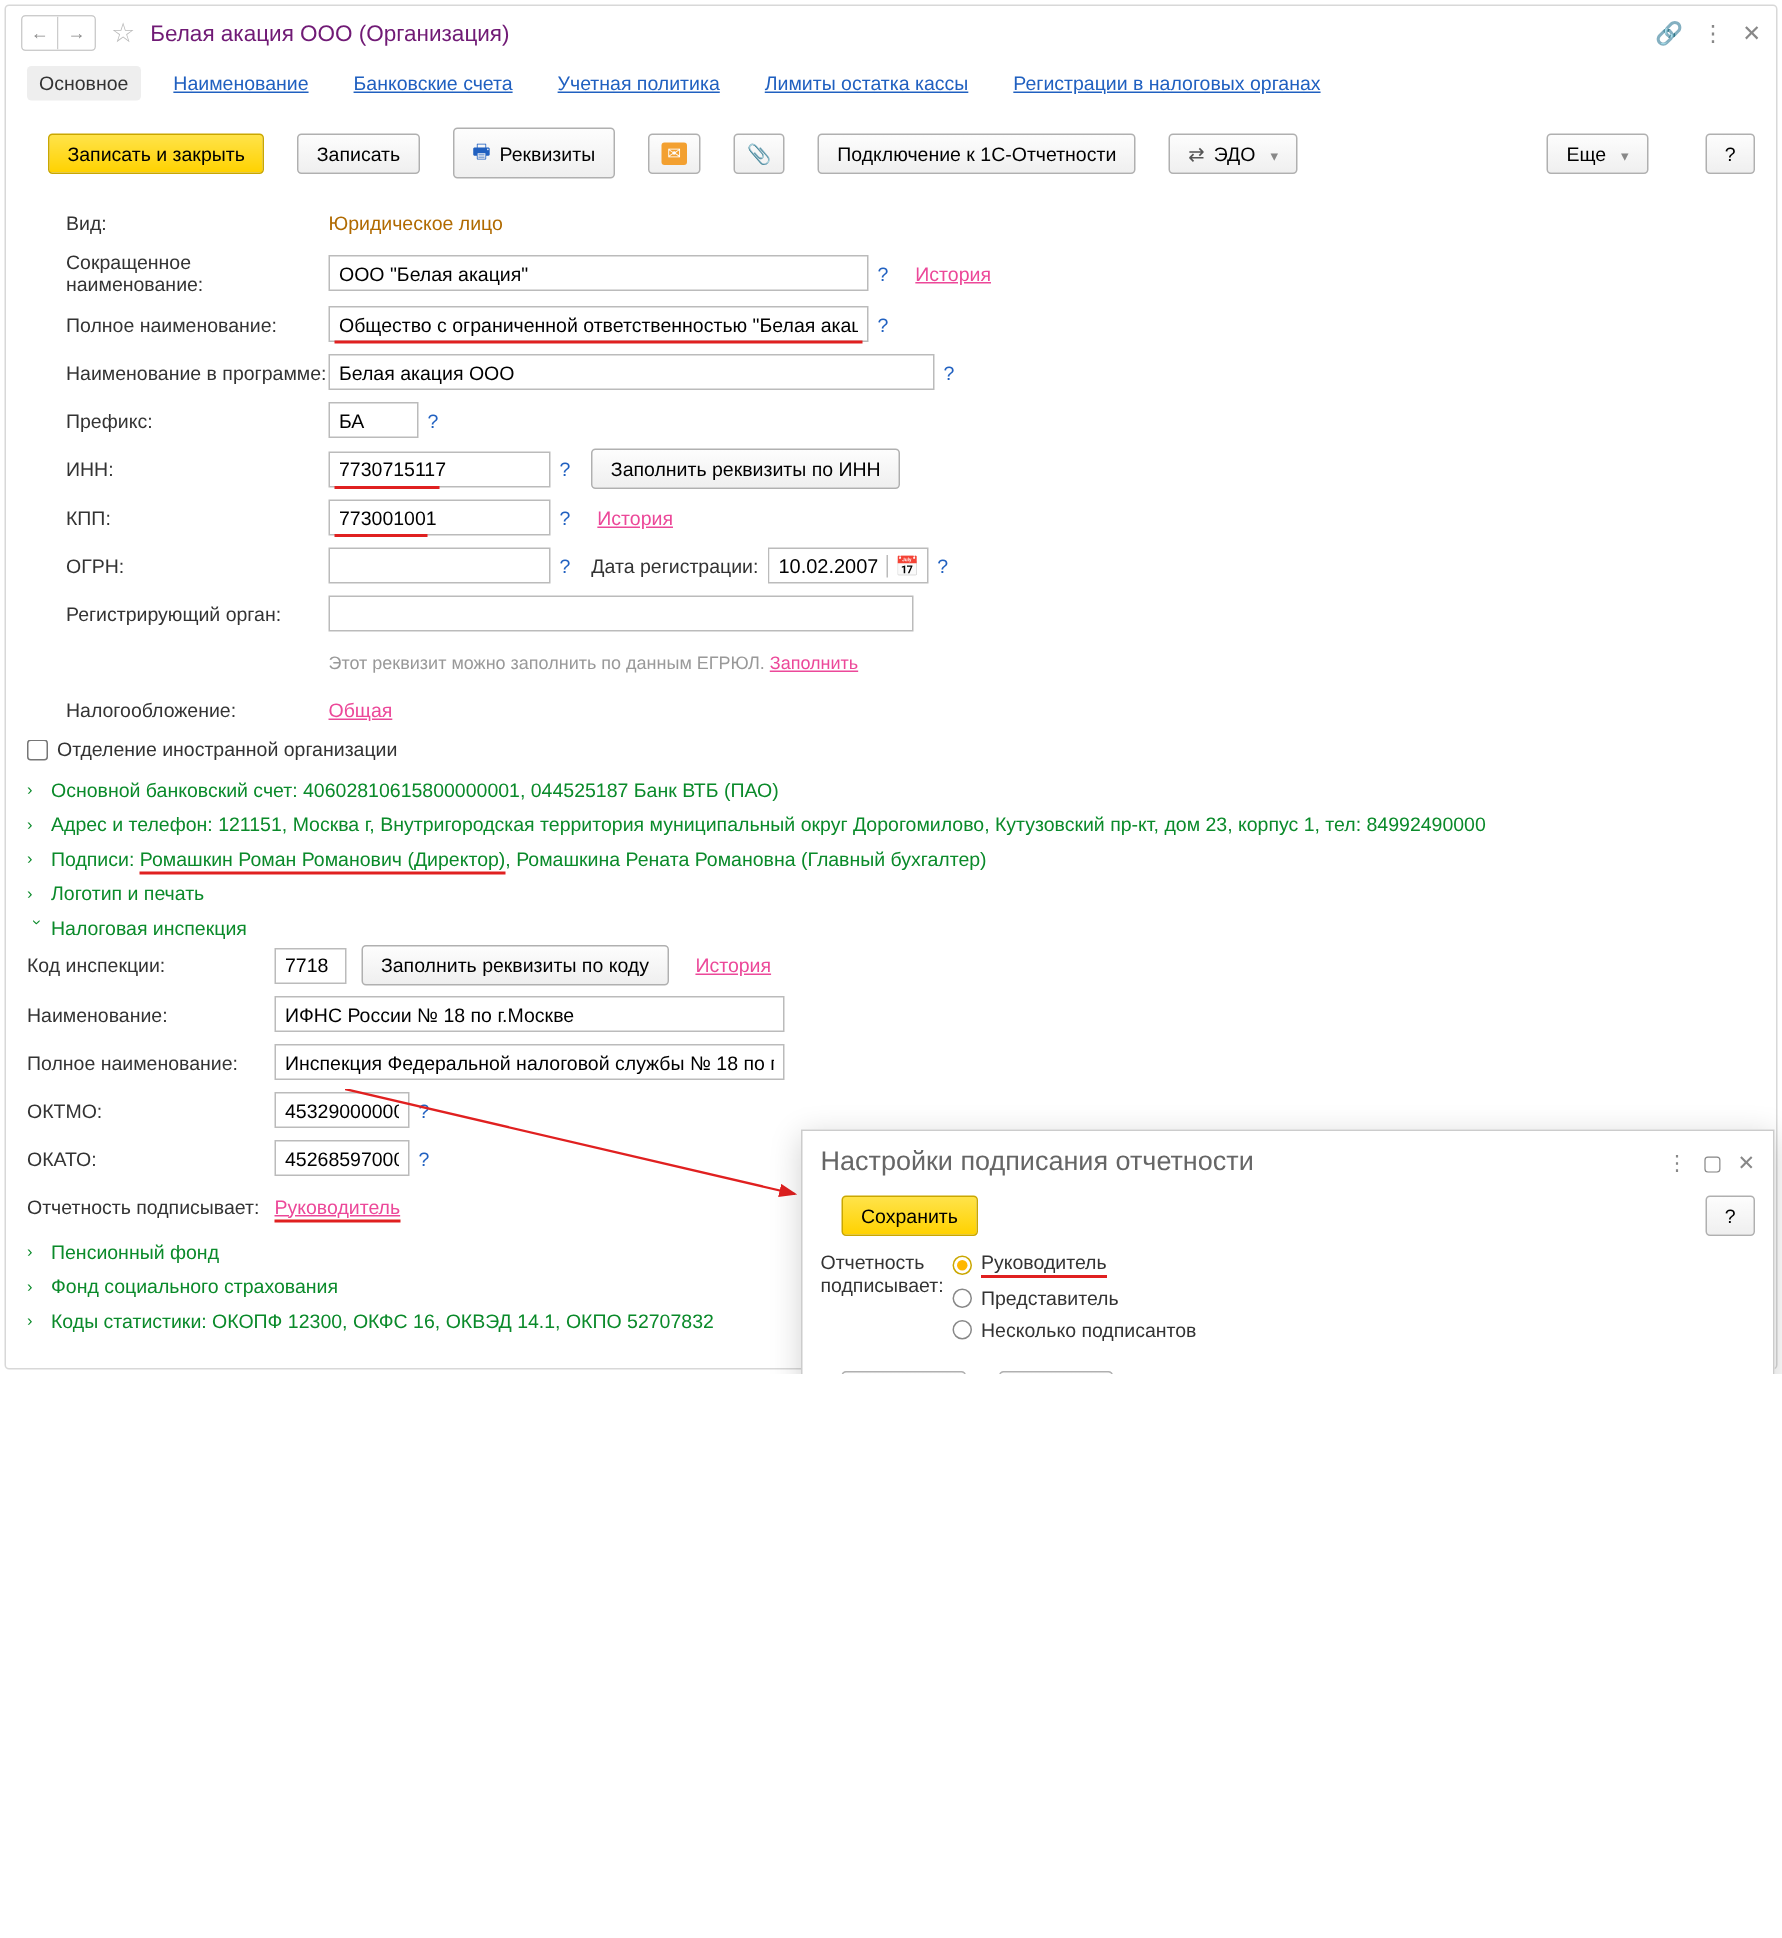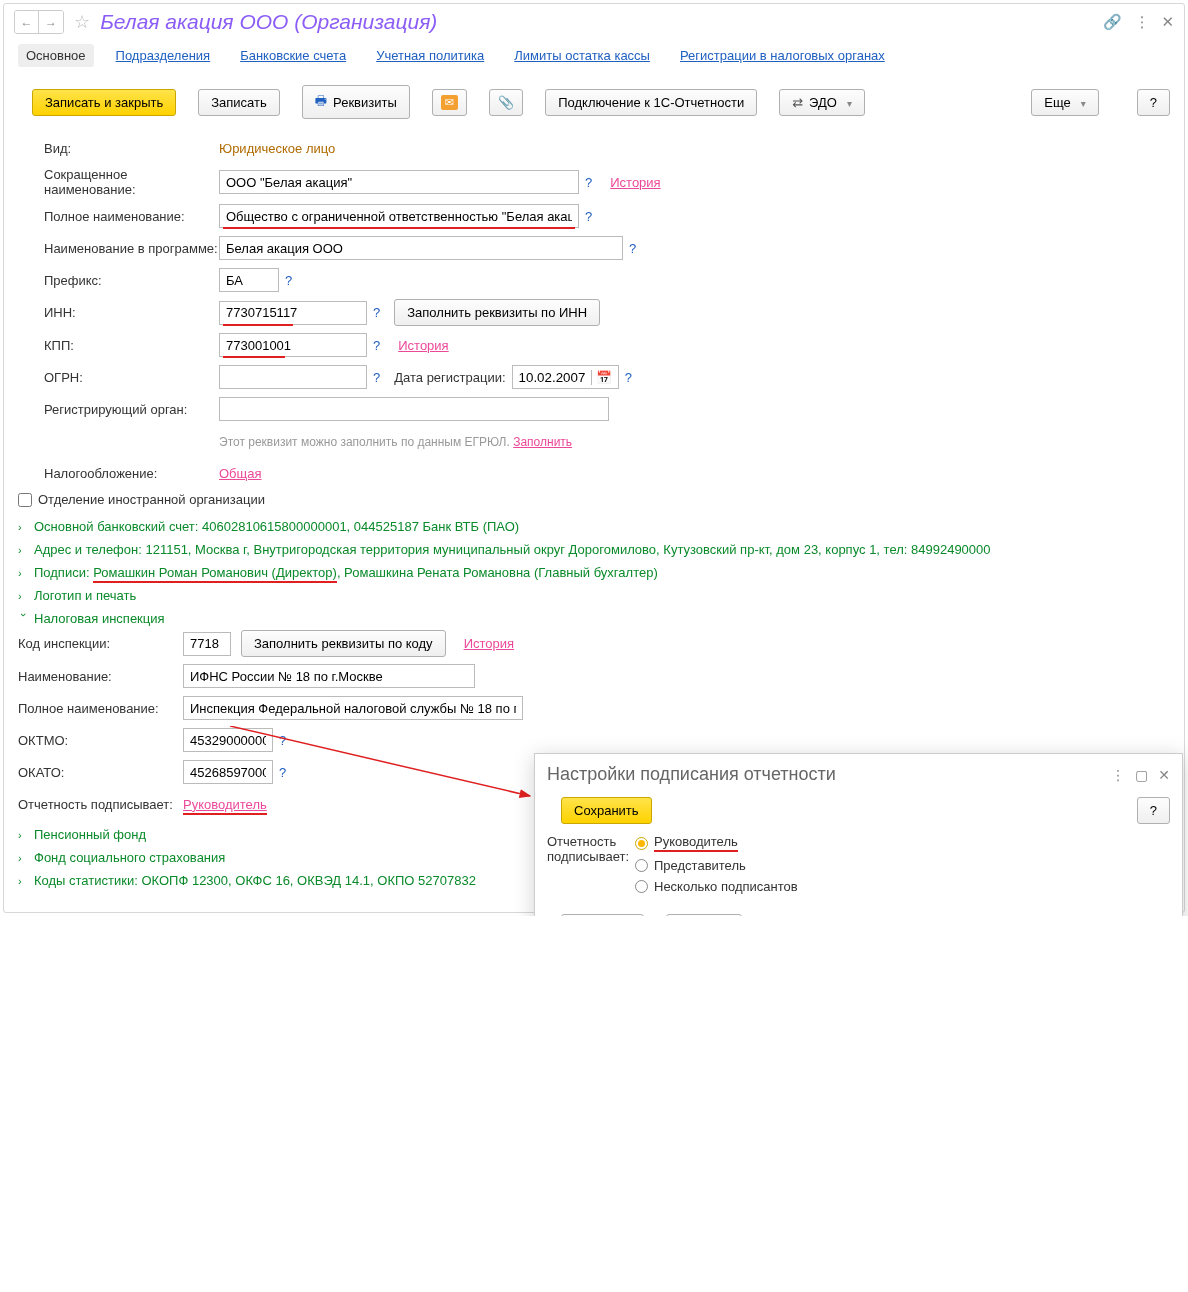--- a/index.html
+++ b/index.html
@@ -3,21 +3,21 @@
 <meta charset="utf-8">
 <style>
 * { box-sizing: border-box; margin: 0; padding: 0; }
 body { font-family: Arial, sans-serif; font-size: 13px; color: #333; background: #fff; width: 1188px; position: relative; }
 a { color: #ec4899; text-decoration: underline; cursor: pointer; }
 .titlebar { display: flex; align-items: center; padding: 6px 10px; gap: 6px; }
 .nav-btns { display: flex; border: 1px solid #ccc; border-radius: 3px; overflow: hidden; }
 .nav-btns button { width: 24px; height: 22px; background: #fff; border: none; border-right: 1px solid #ccc; cursor: pointer; font-size: 12px; color: #888; }
 .nav-btns button:last-child { border-right: none; }
 .star-icon { color: #bbb; font-size: 18px; margin: 0 4px; cursor: pointer; }
-.title { font-size: 21px; color: #8b5cf6; font-style: italic; }
+.title { font-size: 15px; color: #701a75; }
 .titlebar-right { margin-left: auto; display: flex; gap: 12px; align-items: center; }
 .tb-icon { color: #888; cursor: pointer; font-size: 15px; }
 .tabs { display: flex; gap: 14px; padding: 4px 14px 8px; border-bottom: 0; }
 .tab { color: #2060c0; text-decoration: underline; padding: 4px 8px; cursor: pointer; }
 .tab.active { background: #eee; color: #333; text-decoration: none; border-radius: 3px; }
 .toolbar { display: flex; gap: 8px; padding: 10px 14px; align-items: center; }
 .btn { border: 1px solid #b0b0b0; background: linear-gradient(#fdfdfd,#efefef); padding: 5px 12px; border-radius: 3px; cursor: pointer; font-size: 13px; display: inline-flex; align-items: center; gap: 6px; margin-left: 14px; }
 .btn.primary { background: linear-gradient(#ffe34a,#ffd200); border-color: #caa700; }
 .btn.icon-only { padding: 5px 8px; }
 .btn.disabled { color: #aaa; }
@@ -81,21 +81,21 @@
   <span class="title">Белая акация ООО (Организация)</span>
   <div class="titlebar-right">
     <span class="tb-icon">🔗</span>
     <span class="tb-icon">⋮</span>
     <span class="tb-icon">✕</span>
   </div>
 </div>
 
 <div class="tabs">
   <span class="tab active">Основное</span>
-  <span class="tab">Подразделения</span>
+  <span class="tab">Наименование</span>
   <span class="tab">Банковские счета</span>
   <span class="tab">Учетная политика</span>
   <span class="tab">Лимиты остатка кассы</span>
   <span class="tab">Регистрации в налоговых органах</span>
 </div>
 
 <div class="toolbar">
   <button class="btn primary">Записать и закрыть</button>
   <button class="btn">Записать</button>
   <button class="btn">
@@ -224,21 +224,21 @@
 
   <div class="section-indent">
     <div class="row">
           <span class="label2">Код инспекции:</span>
           <input class="input" style="width: 48px;" value="7718">
           <button class="btn" style="margin-left:10px">Заполнить реквизиты по коду</button>
           <a class="link-inline">История</a>
         </div>
     <div class="row">
           <span class="label2">Наименование:</span>
-          <input class="input" style="width: 292px;" value="ИФНС России № 18 по г.Москве">
+          <input class="input" style="width: 340px;" value="ИФНС России № 18 по г.Москве">
         </div>
     <div class="row">
           <span class="label2">Полное наименование:</span>
           <input class="input" style="width: 340px;" value="Инспекция Федеральной налоговой службы № 18 по г.Москве">
         </div>
     <div class="row">
           <span class="label2">ОКТМО:</span>
           <input class="input" style="width: 90px;" value="45329000000">
           <span class="help">?</span>
         </div>

